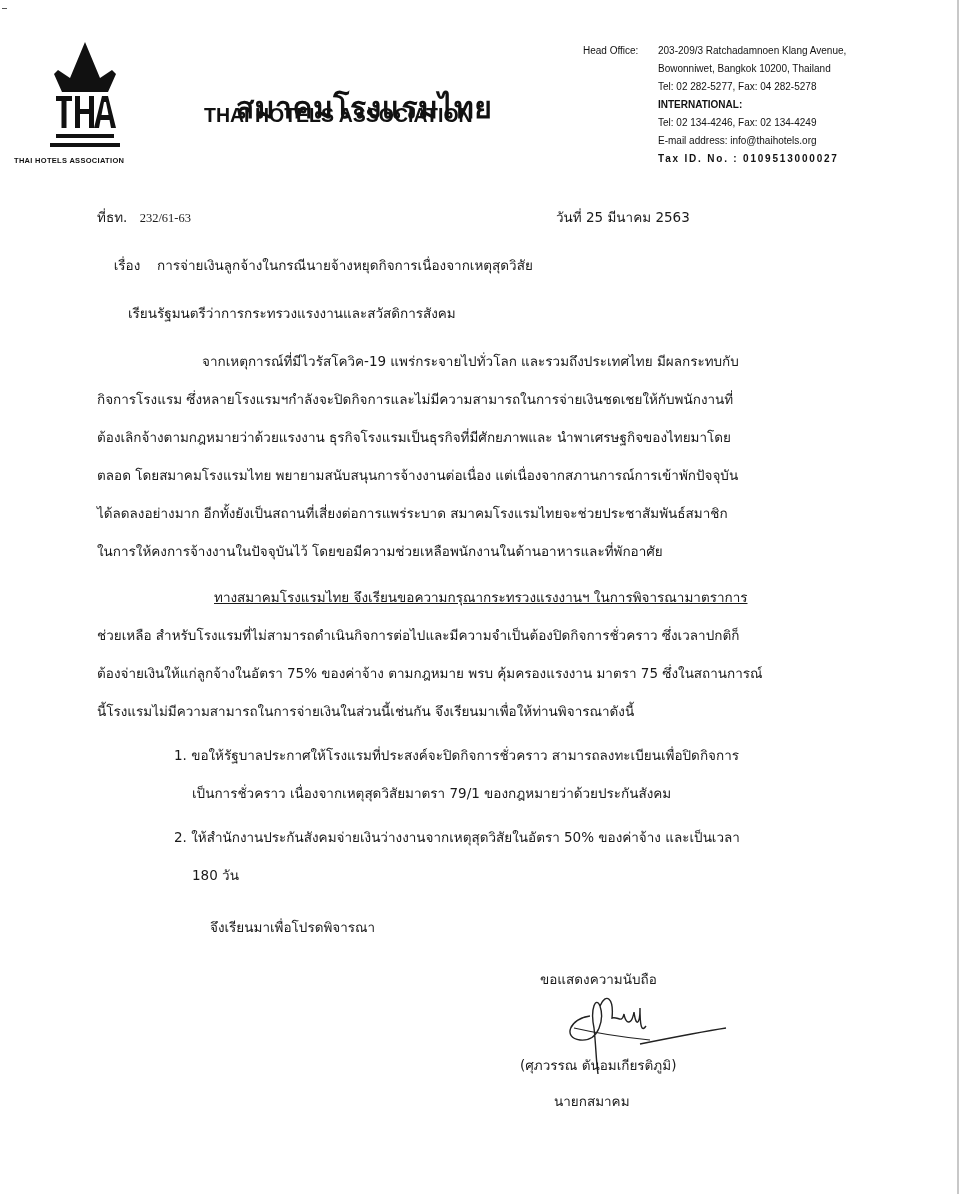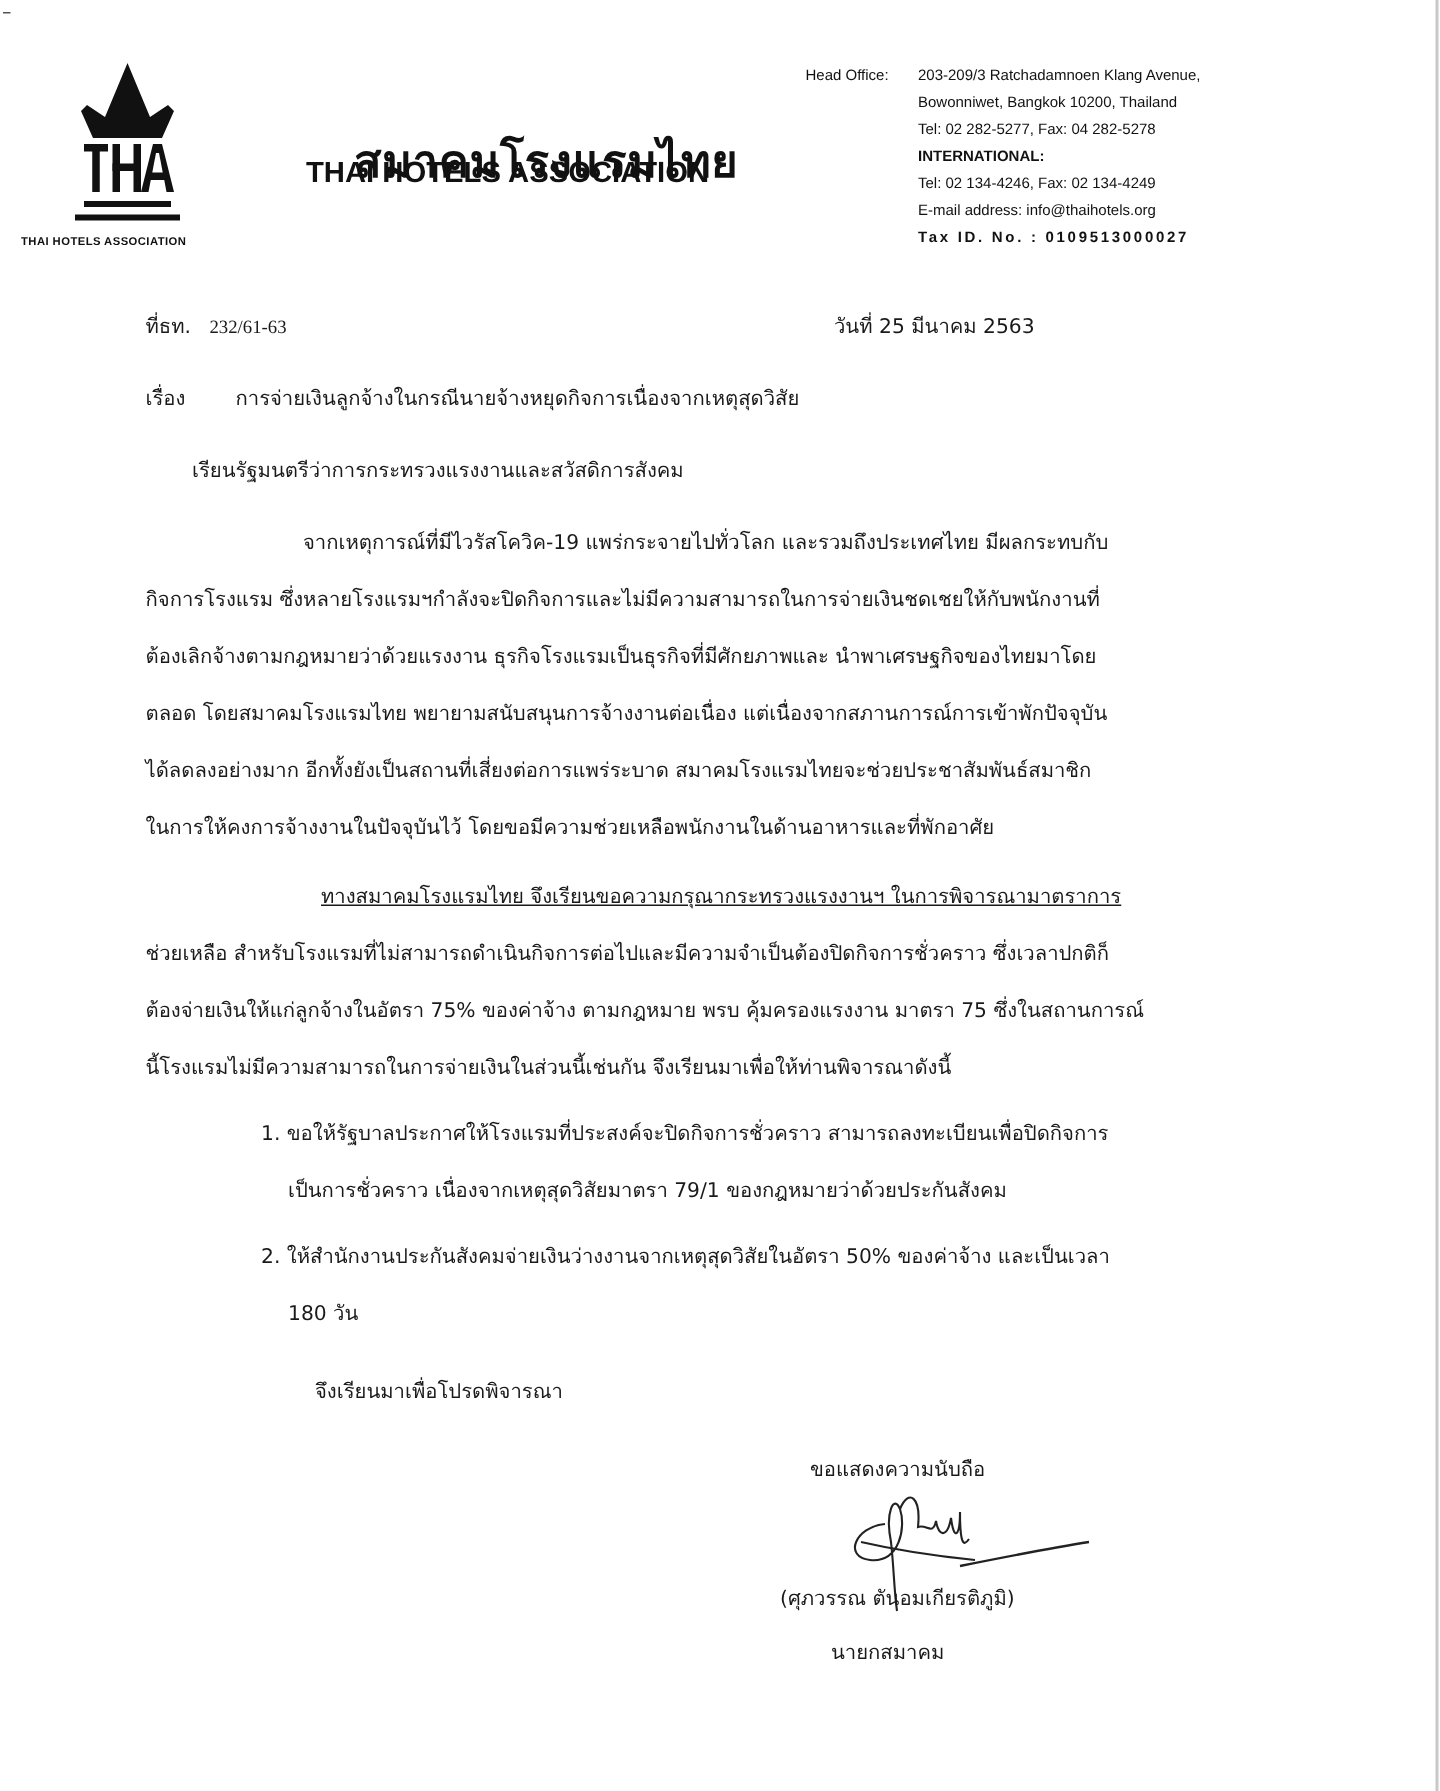--- a/index.html
+++ b/index.html
@@ -28,21 +28,21 @@
       font-family: "Liberation Sans", sans-serif; font-weight: bold;
       font-size: 19.5px; color: #111; white-space: nowrap;
     }
 
     
     .contact {
       position: absolute; left: 537px; top: 42px;
       font-family: "Liberation Sans", sans-serif; font-size: 10px;
       color: #111; line-height: 18px;
     }
-    .contact-row { display: flex; white-space: nowrap; }
+    .contact-row { display: flex; white-space: nowrap; margin-left: 46px; }
     .contact-label { width: 75px; }
     .contact-value { font-weight: normal; }
     .bold-ish { font-weight: bold; }
     .tax-id { letter-spacing: 1.8px; font-weight: bold; }
 
     
     .line {
       position: absolute; white-space: nowrap;
       font-family: "DejaVu Sans", sans-serif; font-size: 13.5px; color: #1a1a1a;
       letter-spacing: 0px;
@@ -112,21 +112,21 @@
   </div>
 </div>
 
 <div class="line" style="left:97px; top:206px;">
   <span>ที่ธท.</span>
   <span style="margin-left:8px; font-family:Liberation Serif, serif; font-size:12.5px;">232/61-63</span>
 </div>
 <div class="line" style="left:556px; top:206px;">วันที่ 25 มีนาคม 2563</div>
 
 <div class="line" style="left:97px; top:254px;">
-  <span style="display:inline-block; width:60px;">เรื่อง</span><span>การจ่ายเงินลูกจ้างในกรณีนายจ้างหยุดกิจการเนื่องจากเหตุสุดวิสัย</span>
+  <span style="display:inline-block; width:60px;text-align:center;">เรื่อง</span><span>การจ่ายเงินลูกจ้างในกรณีนายจ้างหยุดกิจการเนื่องจากเหตุสุดวิสัย</span>
 </div>
 
 <div class="line" style="left:97px; top:302px;text-align:right;">
   <span style="display:inline-block; width:60px;">เรียน</span><span>รัฐมนตรีว่าการกระทรวงแรงงานและสวัสดิการสังคม</span>
 </div>
 
 <div class="line" style="left:202px; top:350px; width:658px;">จากเหตุการณ์ที่มีไวรัสโควิค-19 แพร่กระจายไปทั่วโลก และรวมถึงประเทศไทย มีผลกระทบกับ</div>
 <div class="line" style="left:97px; top:388px;">กิจการโรงแรม   ซึ่งหลายโรงแรมฯกำลังจะปิดกิจการและไม่มีความสามารถในการจ่ายเงินชดเชยให้กับพนักงานที่</div>
 <div class="line" style="left:97px; top:426px;">ต้องเลิกจ้างตามกฎหมายว่าด้วยแรงงาน   ธุรกิจโรงแรมเป็นธุรกิจที่มีศักยภาพและ  นำพาเศรษฐกิจของไทยมาโดย</div>
 <div class="line" style="left:97px; top:464px;">ตลอด  โดยสมาคมโรงแรมไทย  พยายามสนับสนุนการจ้างงานต่อเนื่อง  แต่เนื่องจากสภานการณ์การเข้าพักปัจจุบัน</div>

